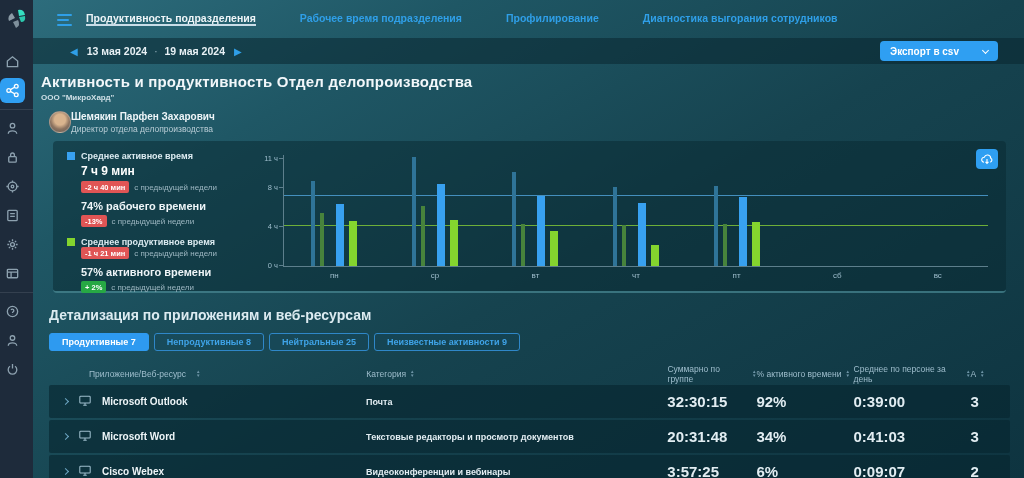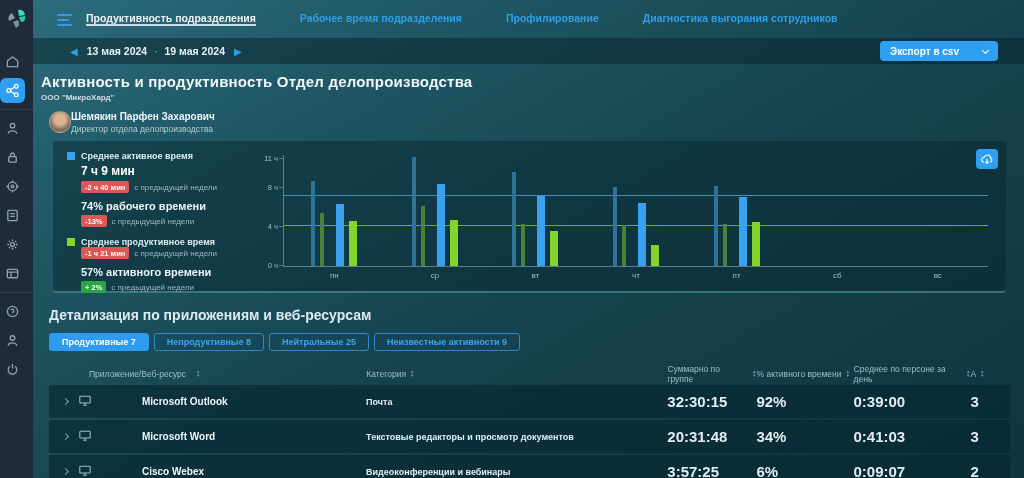--- a/index.html
+++ b/index.html
@@ -92,21 +92,21 @@
   .th { display:flex; align-items:center; gap:4px; font-size:8.5px; color:#9fbecd; cursor:pointer; }
   .sort { display:flex; flex-direction:column; line-height:4px; font-size:4.5px; color:#6f96a8; }
   .c-app { width:320px; padding-left:14px; display:flex; align-items:center; gap:10px; }
   .c-cat { width:292px; }
   .c-tot { width:102px;padding-left:12px; }
   .c-pct { width:98px; }
   .c-avg { width:118px; }
   .c-a   { width:40px; }
   .row-chev { width:5px; height:5px; border-right:1.5px solid #6ea7c4; border-top:1.5px solid #6ea7c4;
     transform:rotate(45deg); cursor:pointer; flex-shrink:0; }
-  .row-app { font-size:10px; font-weight:bold; color:#eef5f8;margin-left:40px; }
+  .row-app { font-size:10px; font-weight:bold; color:#eef5f8; }
   .cell { font-size:15px; font-weight:bold; color:#e2edf2; }
   .cell.cat { font-size:9px; }
   .mon-icon svg { stroke:#9fbecd; fill:none; stroke-width:1.2; }
 </style>
 </head>
 <body>
 
 <div class="sidebar">
   <svg class="logo" viewBox="0 0 24 24">
     <path d="M4 14 q-2 -5 3 -8 l3 5 z" fill="#8a9aa5"></path>

